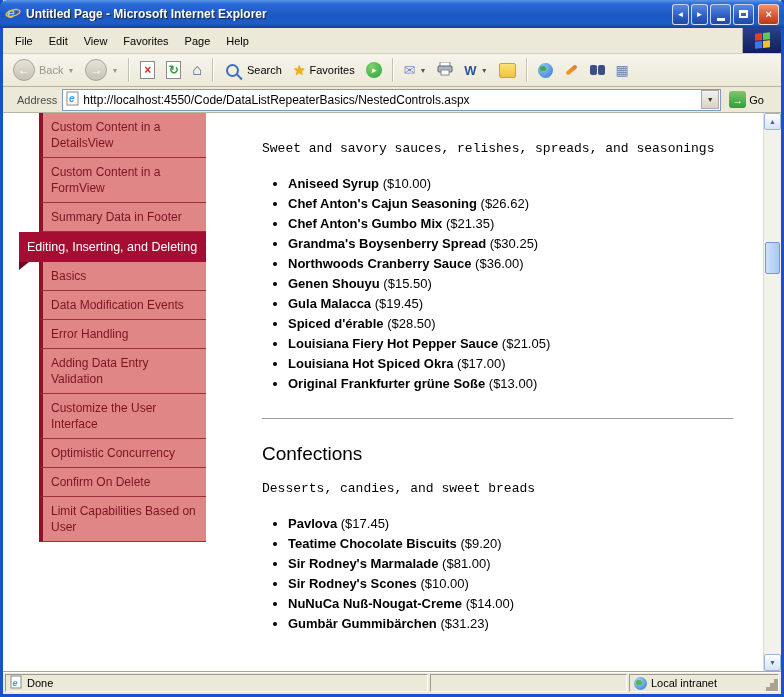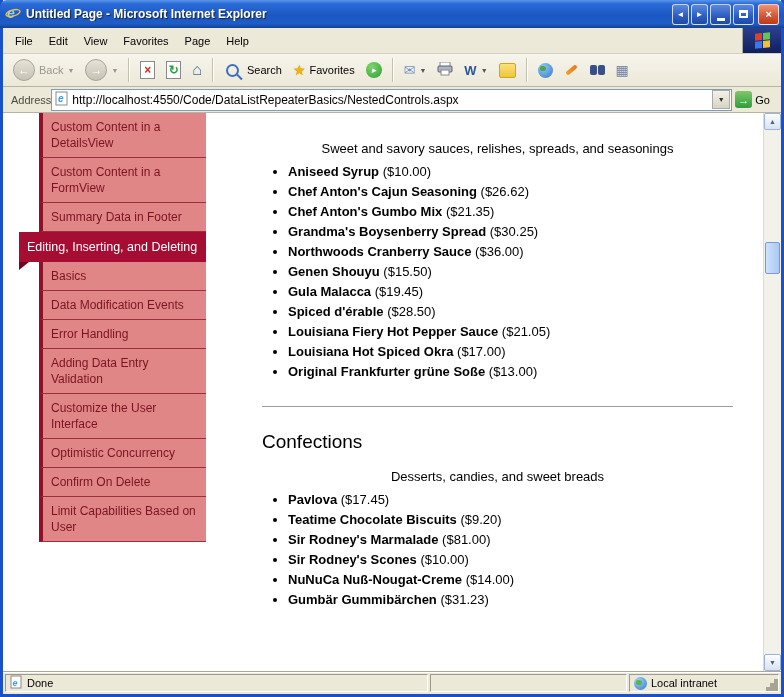--- a/index.html
+++ b/index.html
@@ -56,21 +56,21 @@
   .mail-g{color:#7590c0;font-size:14px;}
   .word-g{color:#2b579a;font-weight:bold;font-size:13px;}
   .yellow-sq{width:15px;height:13px;background:linear-gradient(180deg,#fae27a,#efc53a);border:1px solid #c8a820;border-radius:2px;}
   .globe{width:15px;height:15px;border-radius:50%;background:radial-gradient(circle at 35% 30%,#8cc8f8,#3a78c8);position:relative;overflow:hidden;}
   .globe::after{content:"";position:absolute;left:2px;top:3px;width:6px;height:5px;background:#4aa648;border-radius:40% 60% 50% 50%;}
   .pencil{width:13px;height:4px;background:linear-gradient(90deg,#f0a030,#e87820);transform:rotate(-40deg);border-radius:2px;margin:6px 1px;}
   .binoc{display:flex;gap:1px;}
   .binoc i{width:7px;height:10px;background:#3a4f86;border-radius:2px;display:block;}
   .grid-g{color:#6a7fa8;font-size:14px;}
   
-  .addressbar{height:26px;display:flex;align-items:center;padding:0 8px;
+  .addressbar{height:26px;display:flex;align-items:center;gap:5px;padding:0 14px;
     background:#ece9d8;border-bottom:1px solid #b8b4a4;box-sizing:border-box;}
   .addr-label{color:#4a4a42;}
   .addr-field{flex:1;display:flex;align-items:center;background:#fff;border:1px solid #7f9db9;height:20px;padding:0 1px 0 3px;gap:3px;}
   .addr-field input{flex:1;border:none;outline:none;font-family:"Liberation Sans",sans-serif;font-size:12px;padding:0;background:transparent;}
   .combo-btn{width:16px;height:17px;display:flex;align-items:center;justify-content:center;
     background:linear-gradient(180deg,#f4f1e8,#d8d4c4);border:1px solid #aaa;font-size:7px;color:#333;}
   .go-btn{display:flex;align-items:center;gap:3px;padding:1px 3px;}
   .go-ic{width:17px;height:17px;border-radius:3px;background:linear-gradient(180deg,#7cc86a,#2f9e3a);
     color:#fff;display:flex;align-items:center;justify-content:center;font-size:11px;font-weight:bold;}
   
@@ -78,22 +78,22 @@
   .page{flex:1;display:flex;overflow:hidden;}
   .sidebar{width:203px;flex:none;padding-left:16px;box-sizing:border-box;overflow:hidden;}
   .side-header{position:relative;background:#a50d32;color:#fff;padding:7px 8px;line-height:16px;
     font-size:12.5px;cursor:pointer;}
   .side-header::after{content:"";position:absolute;left:0;top:100%;width:0;height:0;z-index:2;
     border-top:8px solid #6f0820;border-right:10px solid transparent;}
   .side-item{margin-left:20px;border-left:4px solid #8f1028;background:#e08687;color:#7c1322;
     padding:6px 8px;line-height:16px;font-size:12px;border-bottom:1px solid #9d2f3d;cursor:pointer;}
   .main{flex:1;padding:12px 30px 0 56px;box-sizing:border-box;overflow:hidden;color:#000;}
   .sec-title{font-size:19px;margin:14px 0 0;}
-  .sec-desc{font-family:Liberation Sans, sans-serif;font-size:13px;margin:16px 0 0;text-align:center;}
-  .products{margin:8px 0 0;padding:0 0 0 26px;list-style:disc;}
+  .sec-desc{font-family:Liberation Mono, monospace;font-size:13px;margin:16px 0 0;}
+  .products{margin:20px 0 0;padding:0 0 0 26px;list-style:disc;}
   .product{font-size:13px;line-height:16px;margin:0 0 4px;}
   .product b{font-weight:bold;}
   .rule{border-top:1px solid #9a9a9a;margin:26px 0 24px;}
   
   .vscroll{width:17px;flex:none;display:flex;flex-direction:column;background:#f2f1ea;border-left:1px solid #dedbd0;}
   .sbtn{height:17px;flex:none;display:flex;align-items:center;justify-content:center;
     background:linear-gradient(180deg,#fdfdfb,#d7e3f4);border:1px solid #9cb4dc;border-radius:2px;
     color:#4d6185;font-size:7px;box-sizing:border-box;}
   .strack{flex:1;position:relative;}
   .sthumb{position:absolute;left:1px;right:1px;top:112px;height:32px;border-radius:2px;

